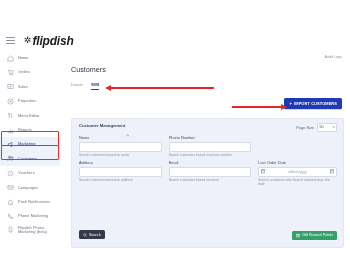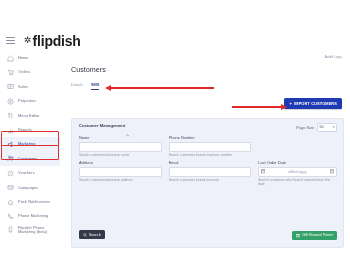--- a/index.html
+++ b/index.html
@@ -16,21 +16,21 @@
   .topgap{position:absolute;left:0;top:0;width:350px;height:30px;background:#fff;}
 
   
   .brandbar{position:absolute;left:0;top:30px;width:350px;height:21px;background:#fff;
             display:flex;align-items:center;}
   .hamburger{width:9px;height:7px;margin-left:6px;display:flex;flex-direction:column;
              justify-content:space-between;}
   .hamburger i{display:block;height:1px;background:#8a8fa3;border-radius:1px;}
   .brand{display:flex;align-items:center;margin-left:9px;}
   .brand-mark{font-size:9px;line-height:9px;color:#1c1c1c;margin-right:1px;font-weight:bold;}
-  .brand-text{font-size:14px;font-weight:bold;letter-spacing:-0.2px;color:#1c1c1c;}
+  .brand-text{font-size:12px;font-weight:bold;letter-spacing:-0.2px;color:#1c1c1c;font-style:italic;}
 
   
   .sidebar{position:absolute;left:0;top:51px;width:60px;height:212px;background:#fff;
            border-right:1px solid #e8eaf0;}
   .nav-item{position:relative;display:flex;align-items:center;height:14.4px;padding-left:6px;}
   .nav-item.active{background:#eef2fb;}
   .nav-ico{width:8px;height:8px;flex:0 0 8px;margin-right:4px;display:flex;align-items:center;
            justify-content:center;color:#9aa0b4;}
   .nav-ico svg{display:block;}
   .nav-label{font-size:3.9px;color:#6b7186;line-height:4.4px;letter-spacing:.05px;}

